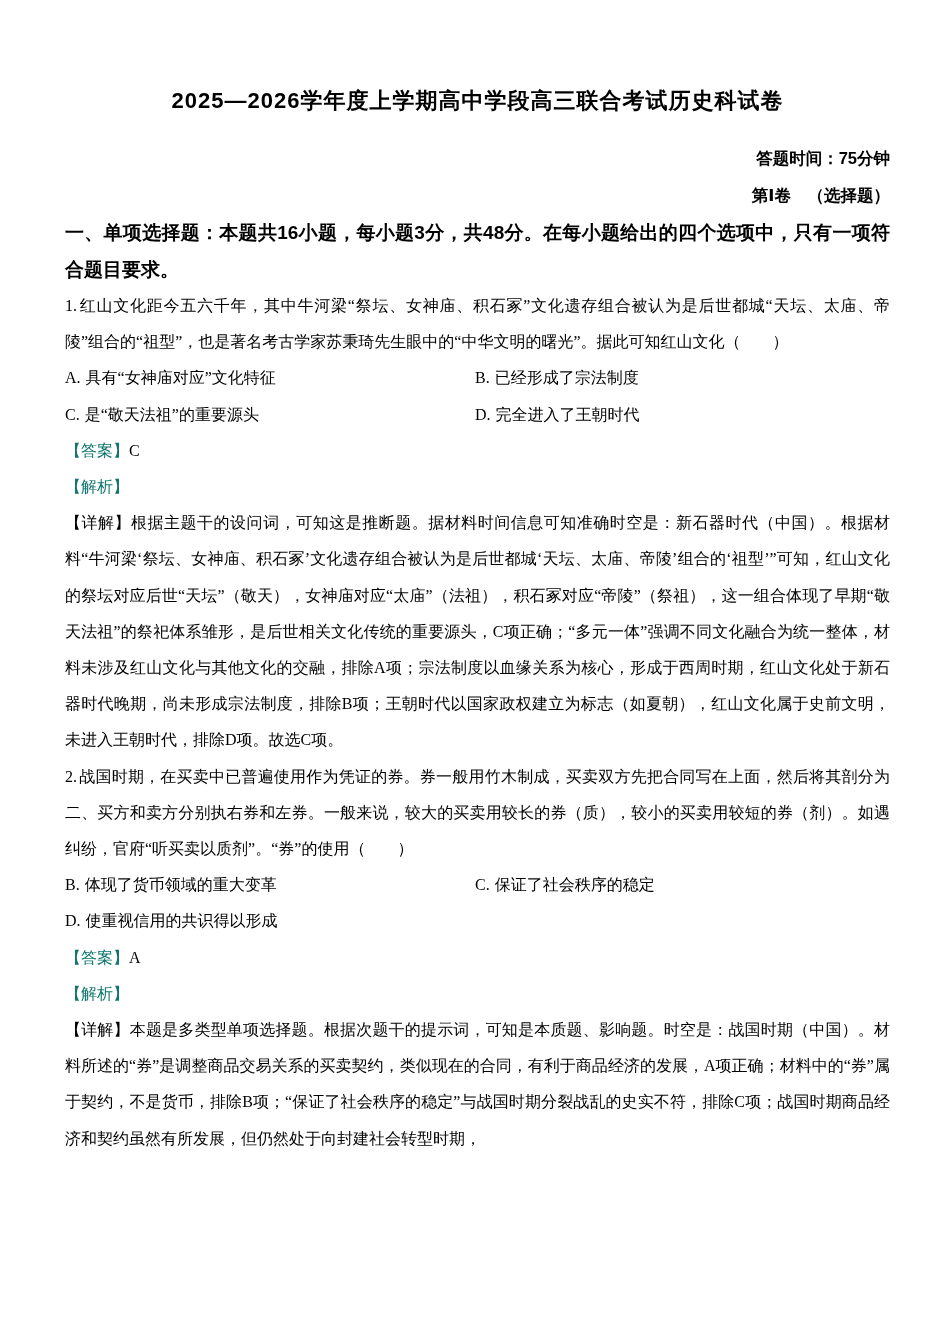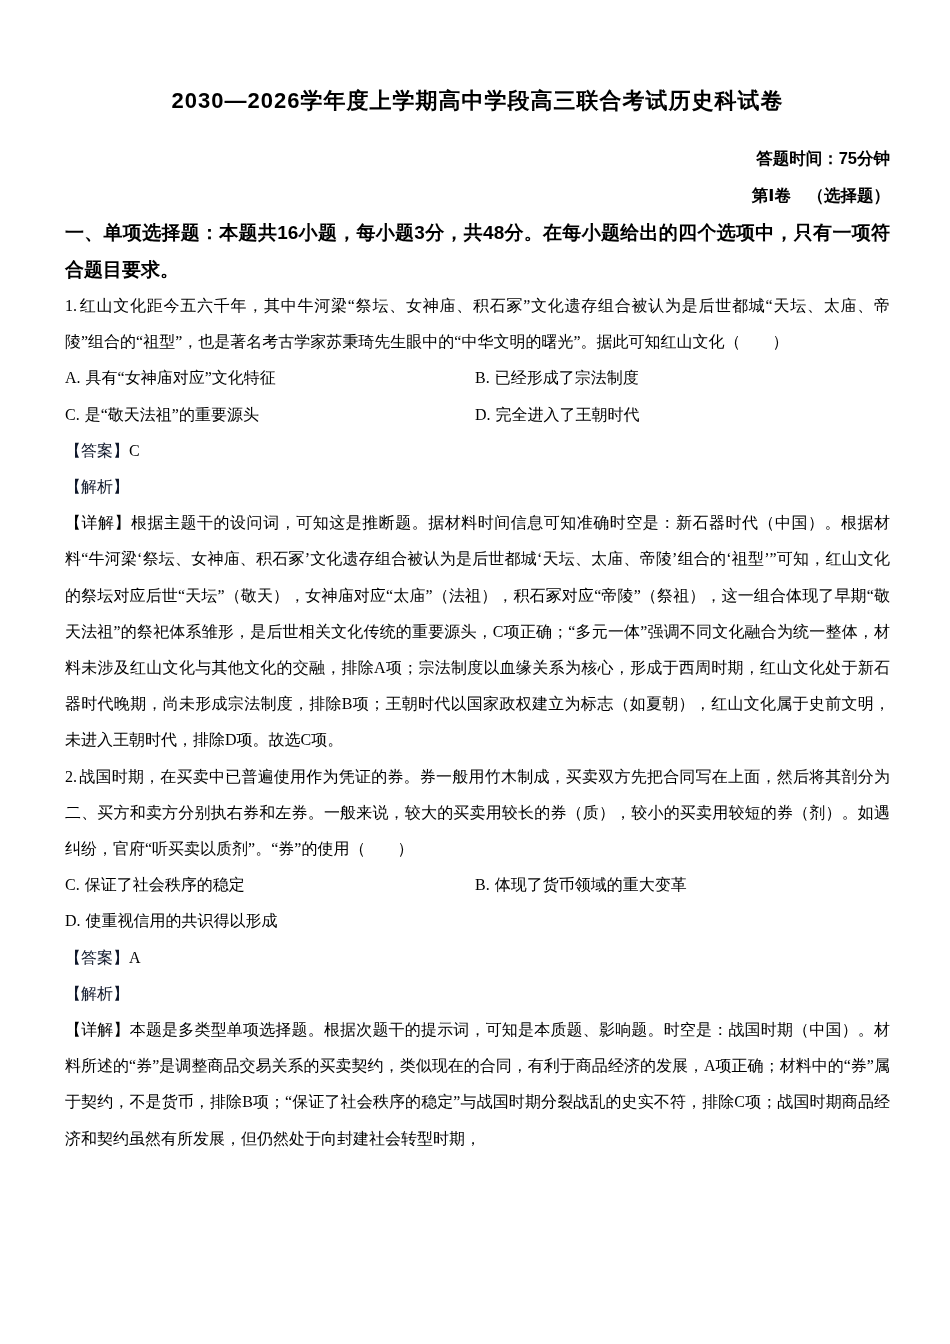--- a/index.html
+++ b/index.html
@@ -47,29 +47,29 @@
     text-align: justify;
     text-justify: inter-ideograph;
   }
   .options {
     display: grid;
     grid-template-columns: 410px 1fr;
     font-size: 16px;
     line-height: 36.2px;
   }
   .opt-label { margin-right: 5px; }
-  .blue { color: #0f172a; }
+  .blue { color: #0f766e; }
   .q-number { margin-right: 2px; }
 </style>
 </head>
 <body>
 
 <div class="doc">
 
-  <div class="page-title">2030—2026学年度上学期高中学段高三联合考试历史科试卷</div>
+  <div class="page-title">2025—2026学年度上学期高中学段高三联合考试历史科试卷</div>
 
   <div class="center-bold">答题时间：75分钟</div>
 
   <div class="center-bold">第Ⅰ卷　（选择题）</div>
 
   <div class="instruction">一、单项选择题：本题共16小题，每小题3分，共48分。在每小题给出的四个选项中，只有一项符合题目要求。</div>
 
   <div class="body-line"><span class="q-number">1.</span><span>红山文化距今五六千年，其中牛河梁“祭坛、女神庙、积石冢”文化遗存组合被认为是后世都城“天坛、太庙、帝陵”组合的“祖型”，也是著名考古学家苏秉琦先生眼中的“中华文明的曙光”。据此可知红山文化（　　）</span></div>
 
   <div class="options">
@@ -81,22 +81,22 @@
 
   <div class="body-line"><span class="blue">【答案】</span><span>C</span></div>
 
   <div class="body-line"><span class="blue">【解析】</span></div>
 
   <div class="body-line"><span>【详解】</span><span>根据主题干的设问词，可知这是推断题。据材料时间信息可知准确时空是：新石器时代（中国）。根据材料“牛河梁‘祭坛、女神庙、积石冢’文化遗存组合被认为是后世都城‘天坛、太庙、帝陵’组合的‘祖型’”可知，红山文化的祭坛对应后世“天坛”（敬天），女神庙对应“太庙”（法祖），积石冢对应“帝陵”（祭祖），这一组合体现了早期“敬天法祖”的祭祀体系雏形，是后世相关文化传统的重要源头，C项正确；“多元一体”强调不同文化融合为统一整体，材料未涉及红山文化与其他文化的交融，排除A项；宗法制度以血缘关系为核心，形成于西周时期，红山文化处于新石器时代晚期，尚未形成宗法制度，排除B项；王朝时代以国家政权建立为标志（如夏朝），红山文化属于史前文明，未进入王朝时代，排除D项。故选C项。</span></div>
 
   <div class="body-line"><span class="q-number">2.</span><span>战国时期，在买卖中已普遍使用作为凭证的券。券一般用竹木制成，买卖双方先把合同写在上面，然后将其剖分为二、买方和卖方分别执右券和左券。一般来说，较大的买卖用较长的券（质），较小的买卖用较短的券（剂）。如遇纠纷，官府“听买卖以质剂”。“券”的使用（　　）</span></div>
 
   <div class="options">
+    <div><span class="opt-label">B.</span><span>体现了货币领域的重大变革</span></div>
     <div><span class="opt-label">C.</span><span>保证了社会秩序的稳定</span></div>
-    <div><span class="opt-label">B.</span><span>体现了货币领域的重大变革</span></div>
     <div><span class="opt-label">D.</span><span>使重视信用的共识得以形成</span></div>
   </div>
 
   <div class="body-line"><span class="blue">【答案】</span><span>A</span></div>
 
   <div class="body-line"><span class="blue">【解析】</span></div>
 
   <div class="body-line"><span>【详解】</span><span>本题是多类型单项选择题。根据次题干的提示词，可知是本质题、影响题。时空是：战国时期（中国）。材料所述的“券”是调整商品交易关系的买卖契约，类似现在的合同，有利于商品经济的发展，A项正确；材料中的“券”属于契约，不是货币，排除B项；“保证了社会秩序的稳定”与战国时期分裂战乱的史实不符，排除C项；战国时期商品经济和契约虽然有所发展，但仍然处于向封建社会转型时期，</span></div>
 
 </div>

